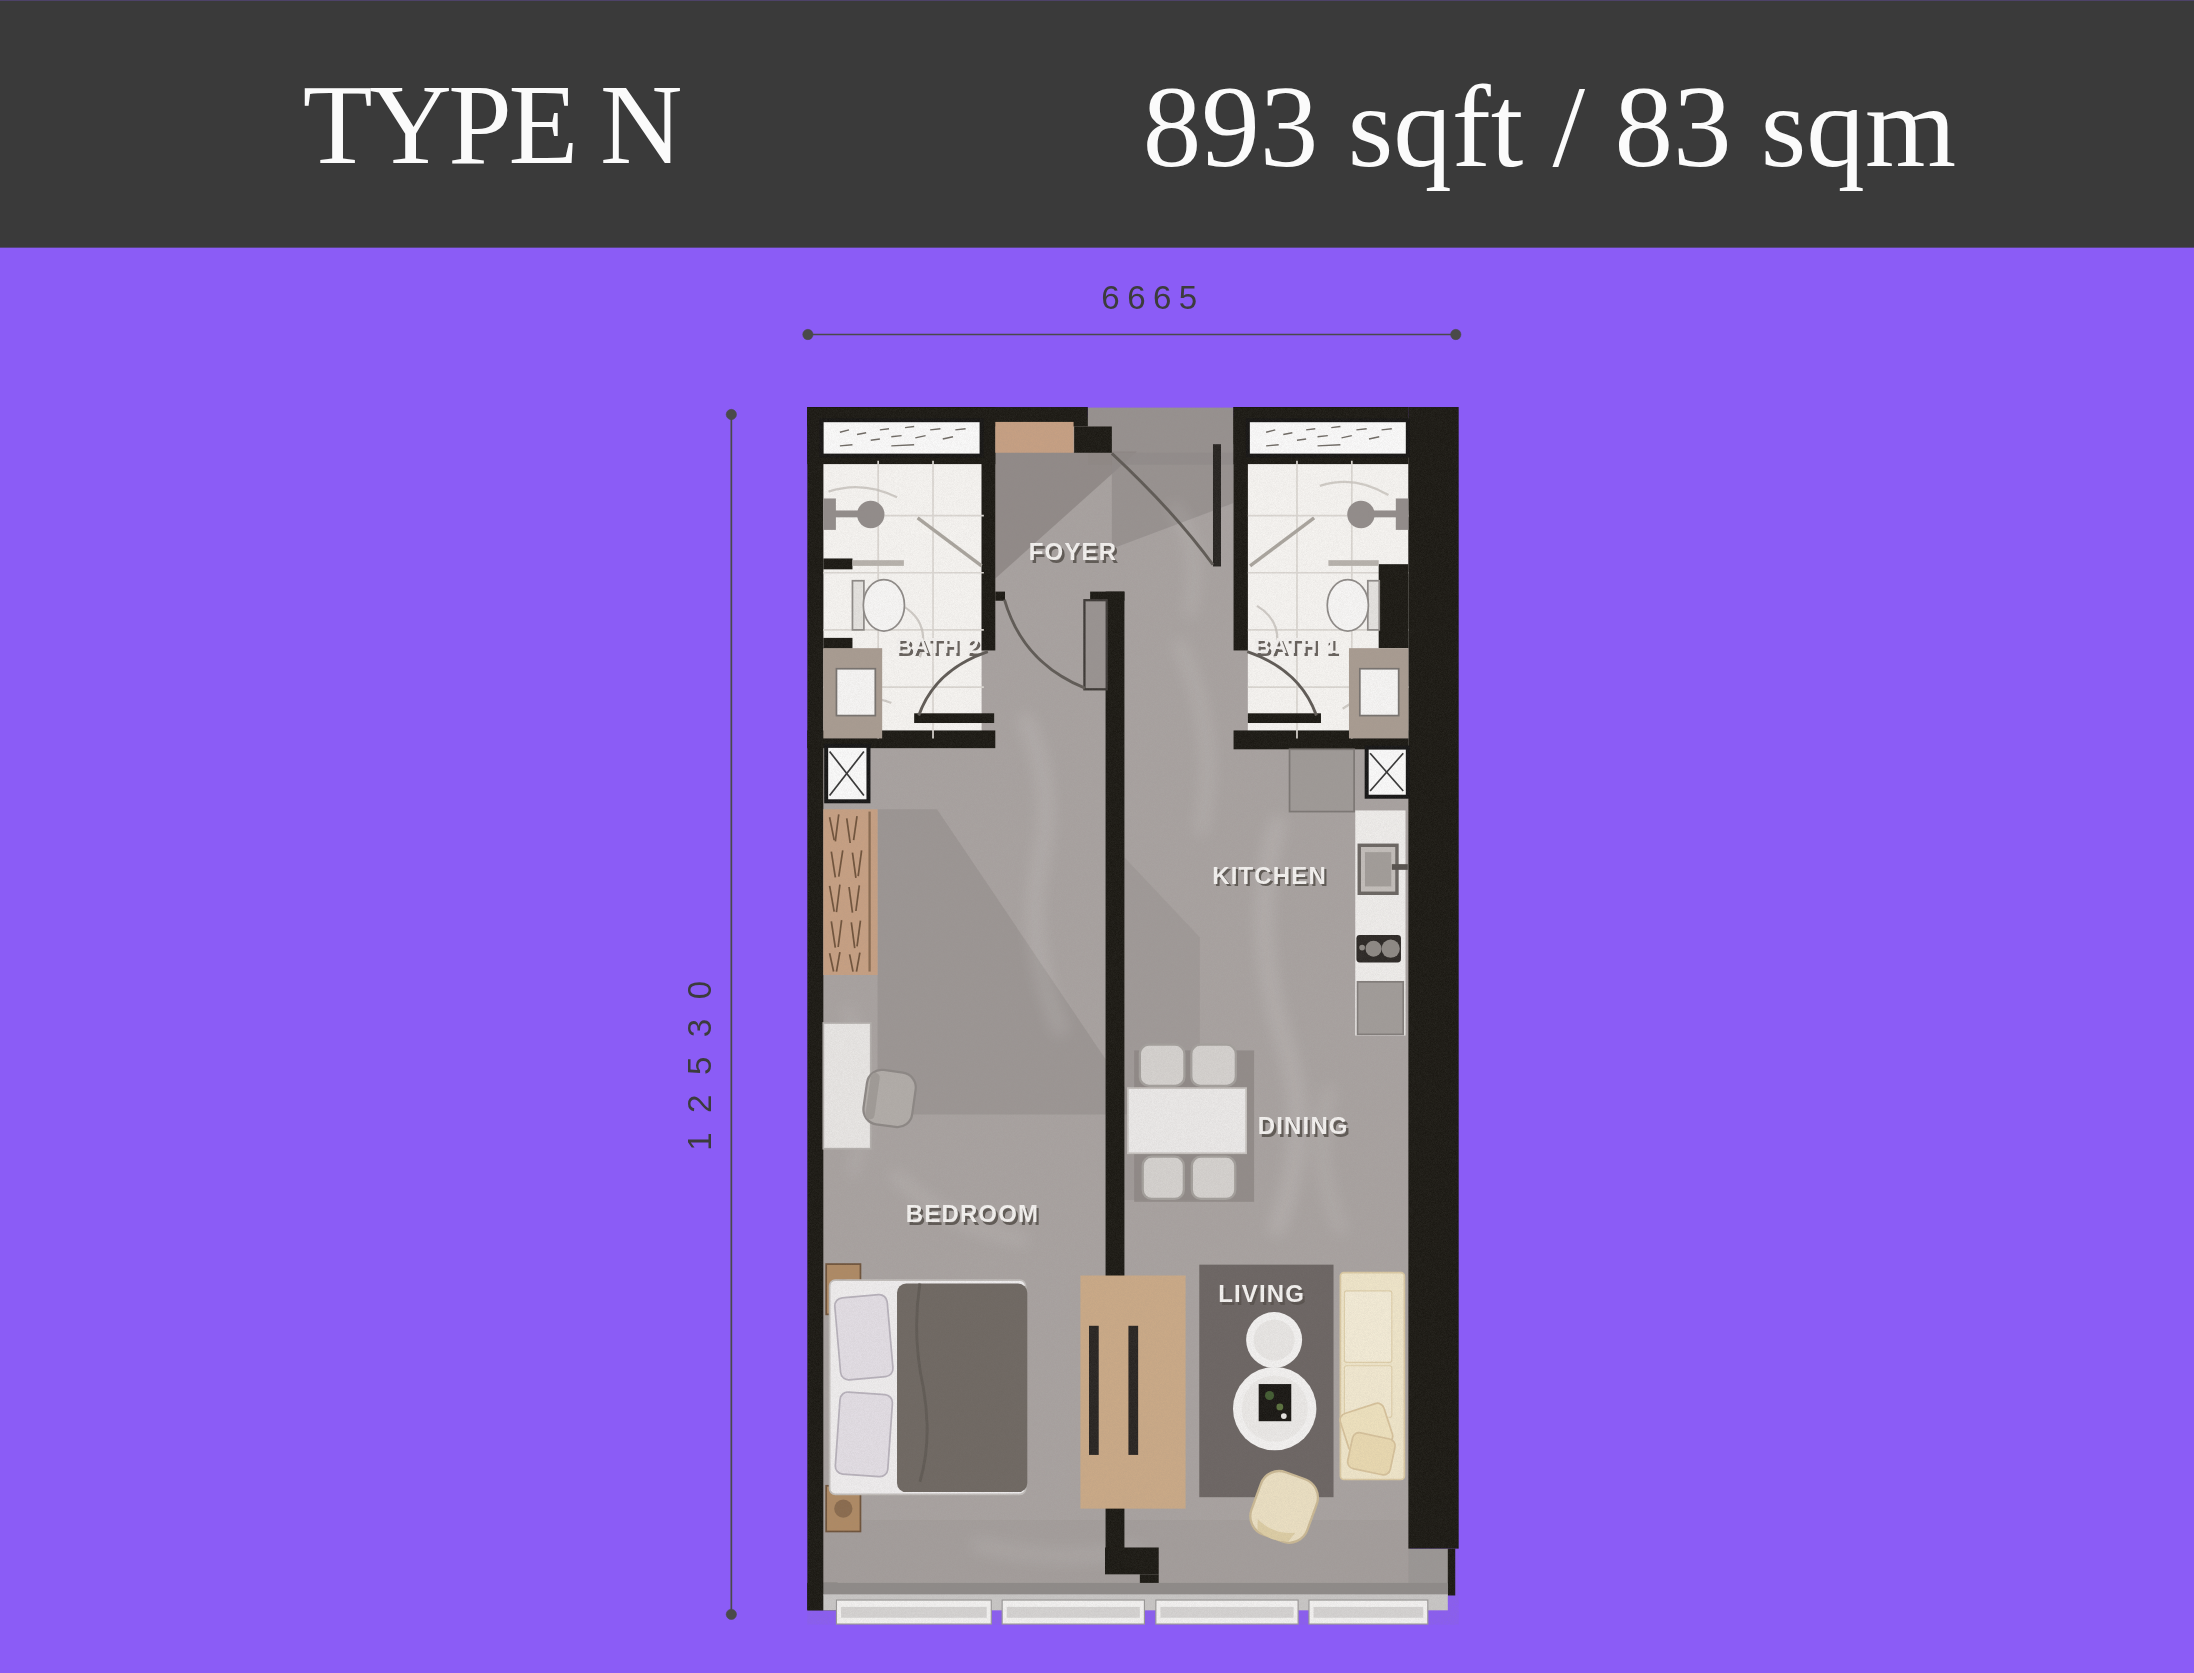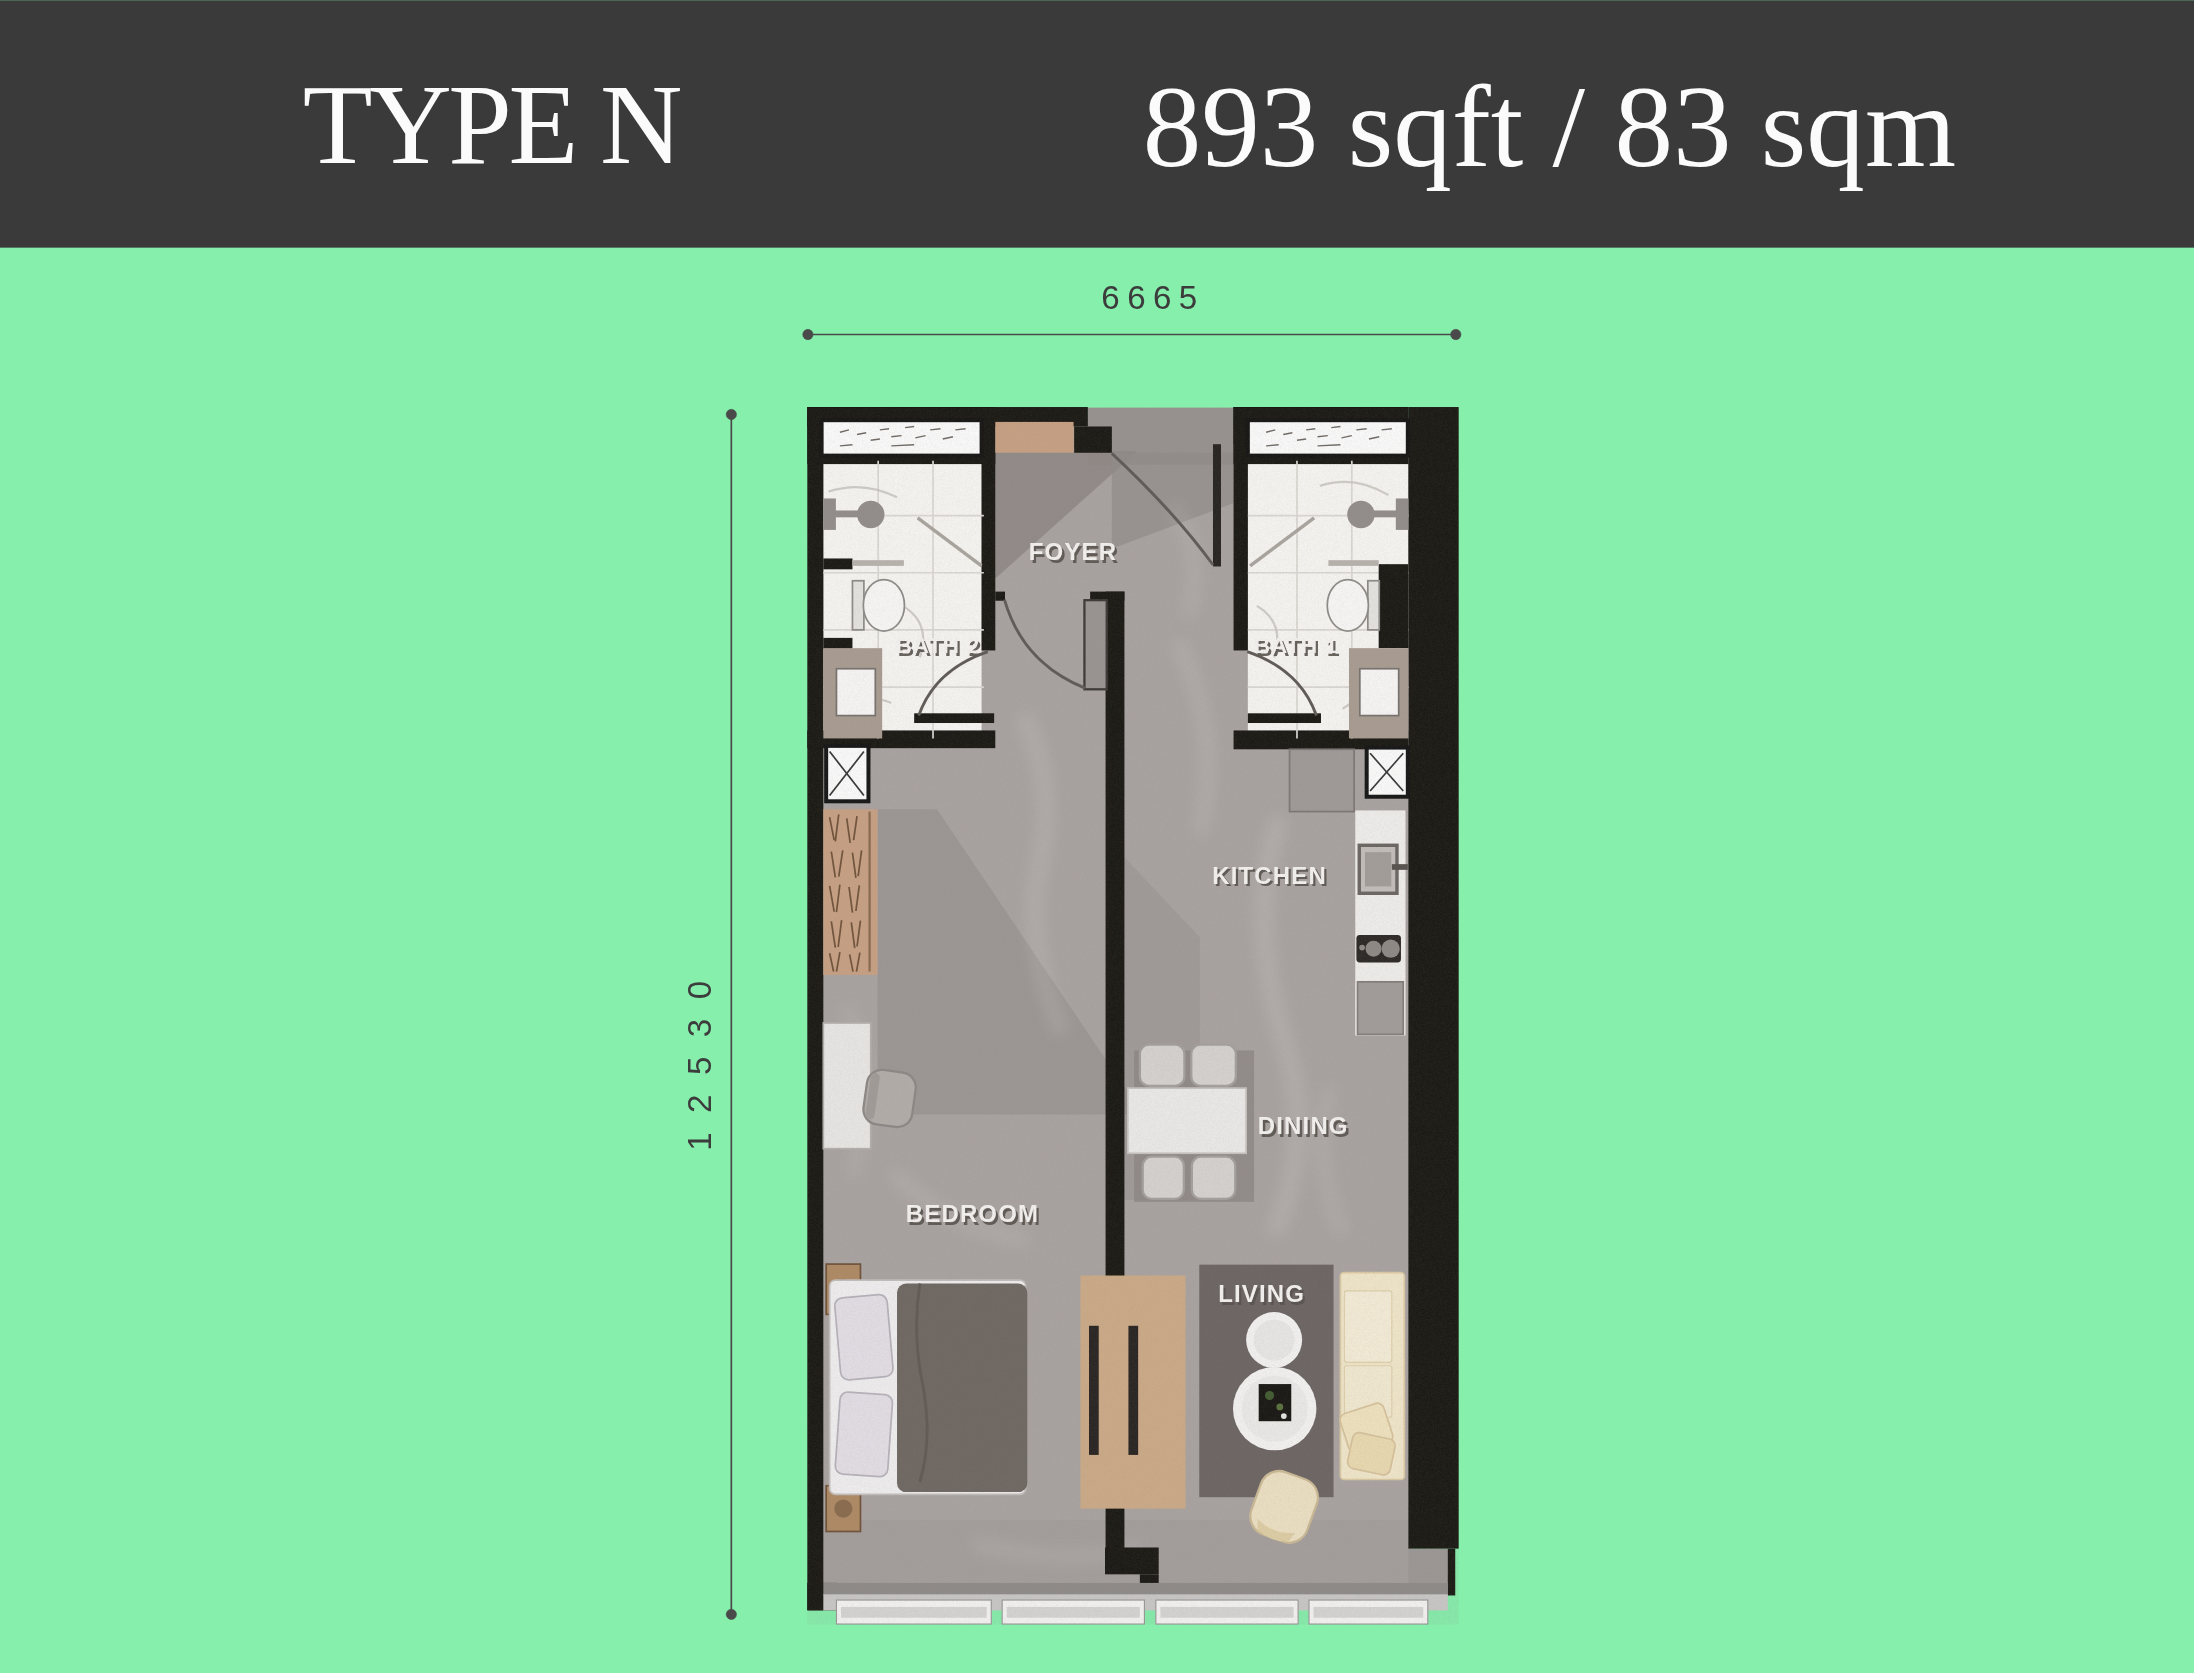--- a/index.html
+++ b/index.html
@@ -1,16 +1,16 @@
 <!DOCTYPE html>
 <html style="font-size:9.1px"><head>
 <meta charset="utf-8">
 <style>
   html,body{margin:0;padding:0;background:#ffffff;}
-  .page{position:relative;width:2194px;height:1674px;background:#86efac;overflow:hidden;
+  .page{position:relative;width:2194px;height:1674px;background:#8b5cf6;overflow:hidden;
         font-family:"Liberation Sans", sans-serif;}
   svg{position:absolute;left:0;top:0;}
 </style>
 </head>
 <body>
 <div class="page">
 <svg width="2194" height="1674" viewBox="0 0 3840 2929">
 <defs>
   <filter id="soft" x="-40%" y="-40%" width="180%" height="180%">
     <feGaussianBlur stdDeviation="14"></feGaussianBlur>

